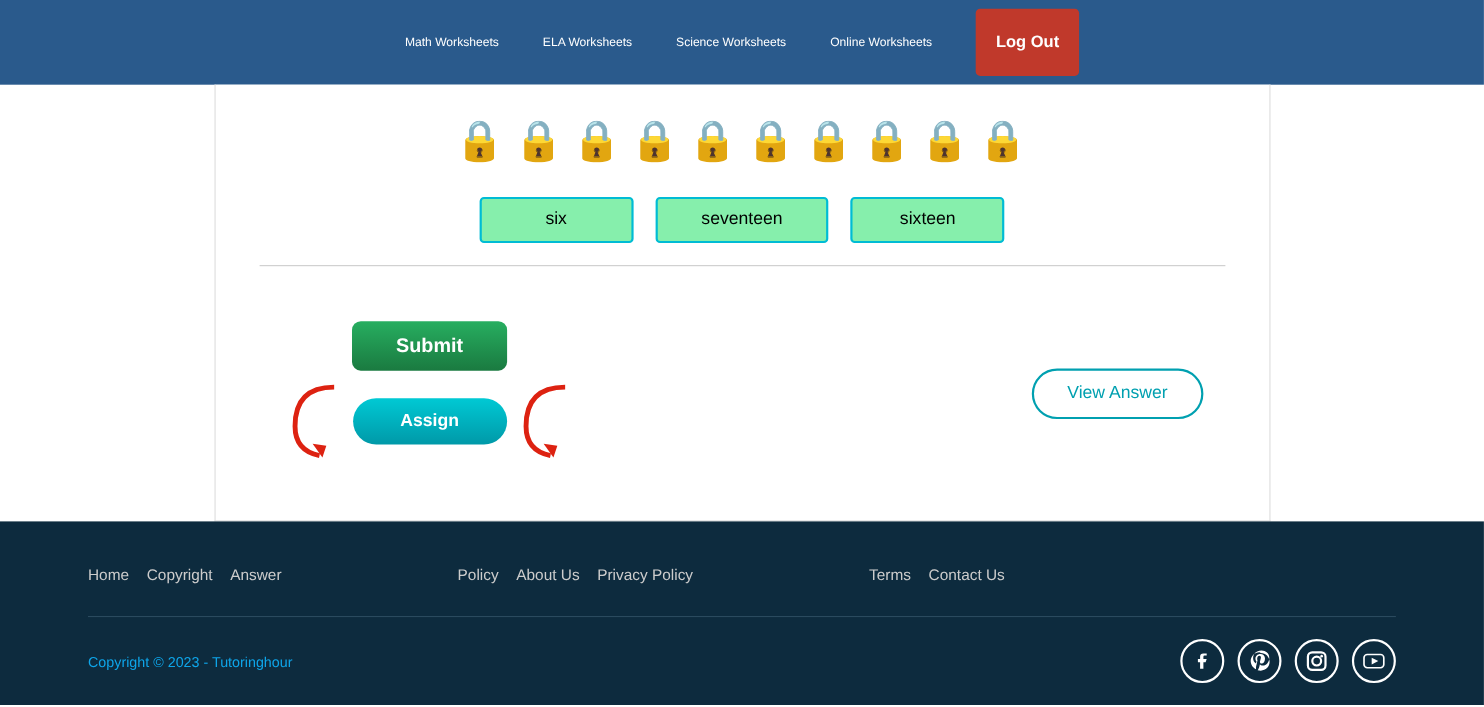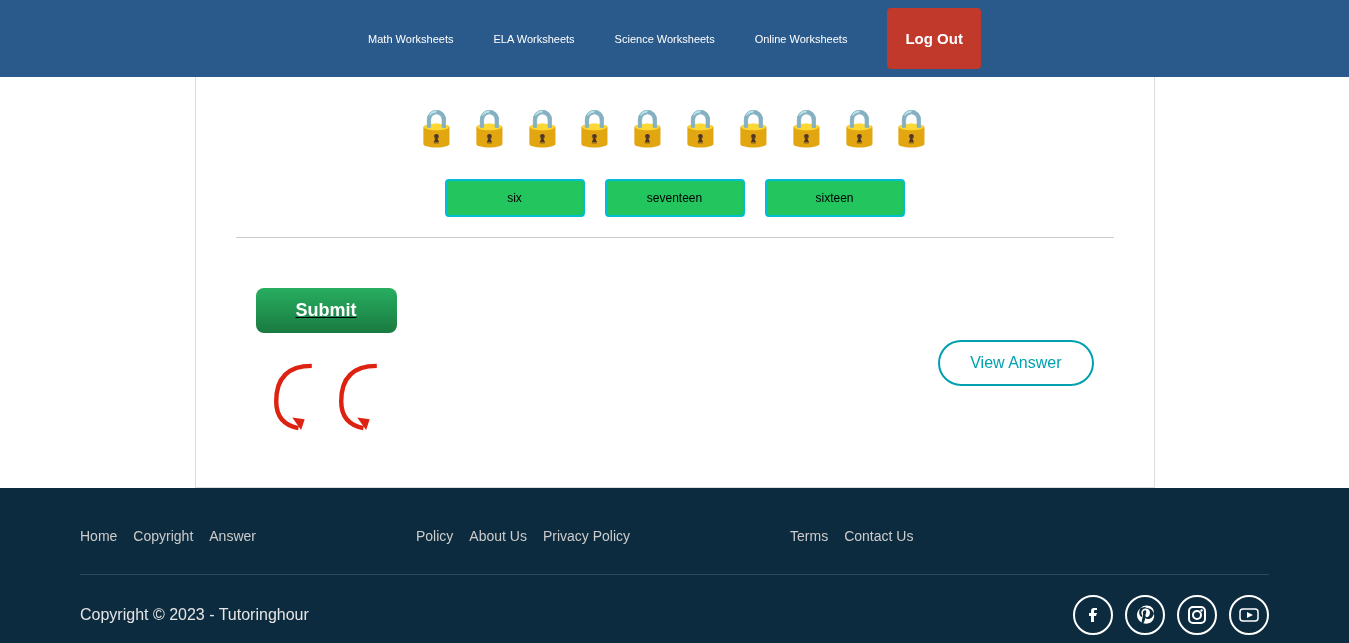--- a/index.html
+++ b/index.html
@@ -56,22 +56,22 @@
     .answer-choices {
       display: flex;
       justify-content: center;
       gap: 20px;
       margin: 10px 0 20px;
     }
     .answer-choice {
       border: 2px solid #00bcd4;
       border-radius: 4px;
       padding: 10px 40px;
-      font-size: 12px;
-      background: #22c55e;
+      font-size: 16px;
+      background: #86efac;
       cursor: pointer;
       min-width: 140px;
       text-align: center;
     }
 
     
     .divider {
       border: none;
       border-top: 1px solid #ccc;
       margin: 20px 0;
@@ -133,22 +133,21 @@
 
     .left-group {
       display: flex;
       align-items: center;
       gap: 5px;
     }
     .center-group {
       display: flex;
       flex-direction: column;
       align-items: center;
-      gap: 24px;
-      text-decoration: underline;
+      gap: 6px;
     }
     .right-group {
       display: flex;
       align-items: center;
       gap: 0;
     }
 
     
     .footer {
       background: #0d2b3e;
@@ -177,22 +176,22 @@
 
     .footer-bottom {
       border-top: 1px solid #2a4a5e;
       padding-top: 20px;
       display: flex;
       justify-content: space-between;
       align-items: center;
     }
 
     .footer-bottom .copyright {
-      color: #e5e5e5;
-      font-size: 16px;
+      color: #0ea5e9;
+      font-size: 13px;
     }
 
     .social-icons {
       display: flex;
       gap: 12px;
     }
 
     .social-icon {
       width: 40px;
       height: 40px;
@@ -250,20 +249,21 @@
   <div class="buttons-row">
 
 
     <div class="center-group">
       <button class="submit-btn">Submit</button>
       <div style="display:flex;align-items:center;gap:5px;">
         <svg class="arrow-svg" style="transform:scaleX(-1);" viewBox="0 0 60 90" fill="none">
           <path d="M10 10 Q50 10 50 50 Q50 75 25 80" stroke="#dd2211" stroke-width="5" fill="none"></path>
           <polygon points="32,68 22,82 18,70" fill="#dd2211"></polygon>
         </svg>
+        <button class="assign-btn">Assign</button>
         <svg class="arrow-svg" viewBox="0 0 60 90" fill="none">
           <path d="M50 10 Q10 10 10 50 Q10 75 35 80" stroke="#dd2211" stroke-width="5" fill="none"></path>
           <polygon points="28,68 38,82 42,70" fill="#dd2211"></polygon>
         </svg>
       </div>
     </div>
 
     <div class="right-group">
       <button class="view-answer-btn">View Answer</button>
     </div>

